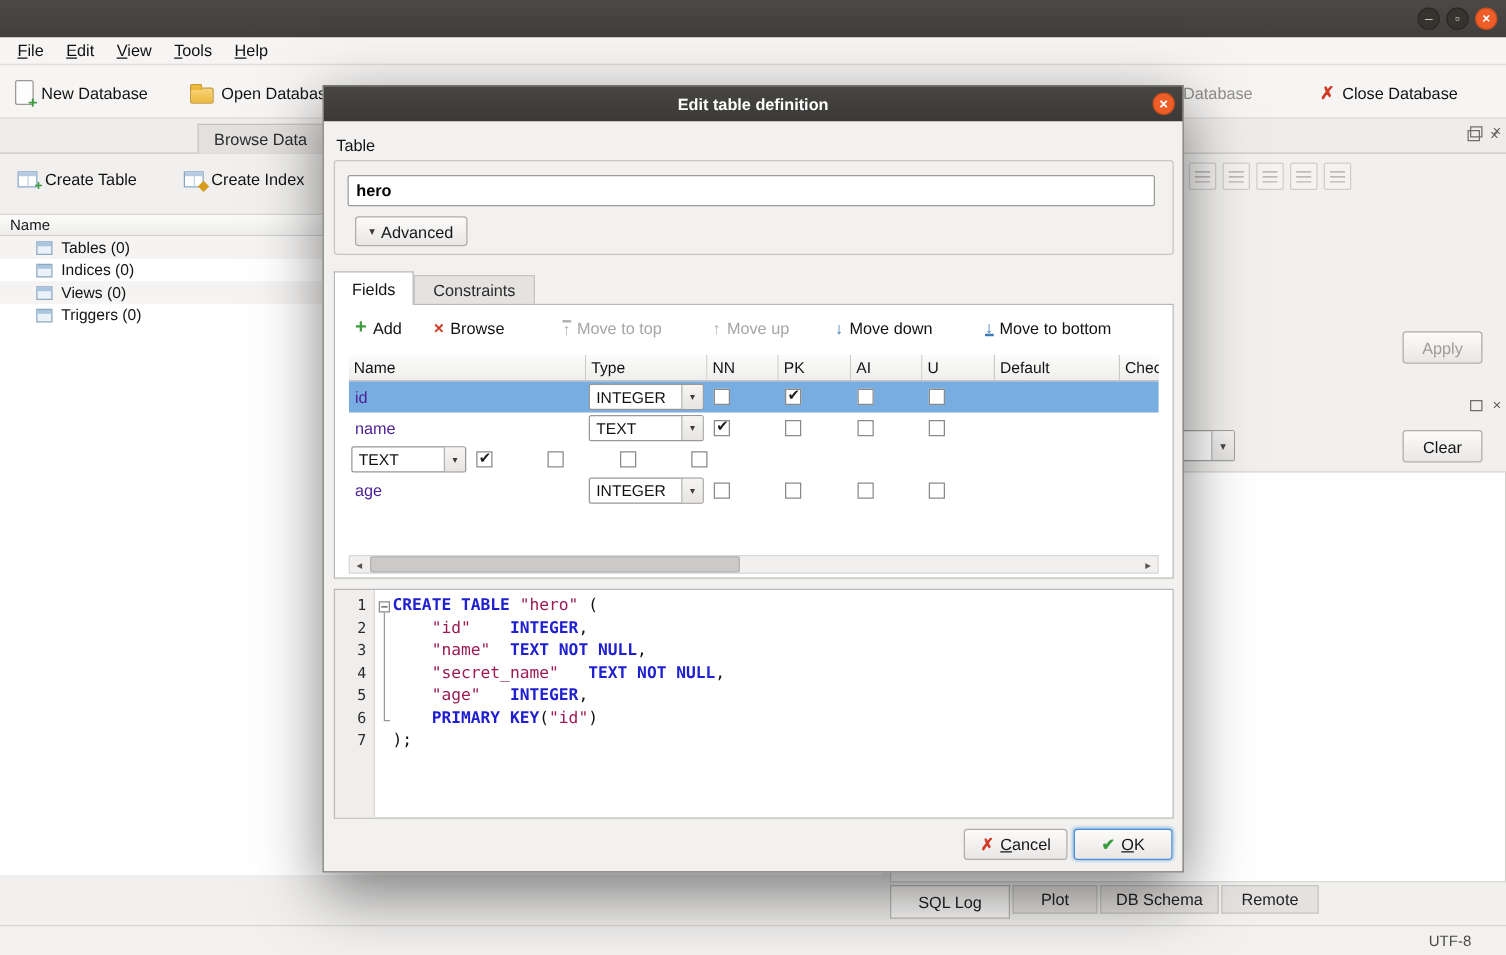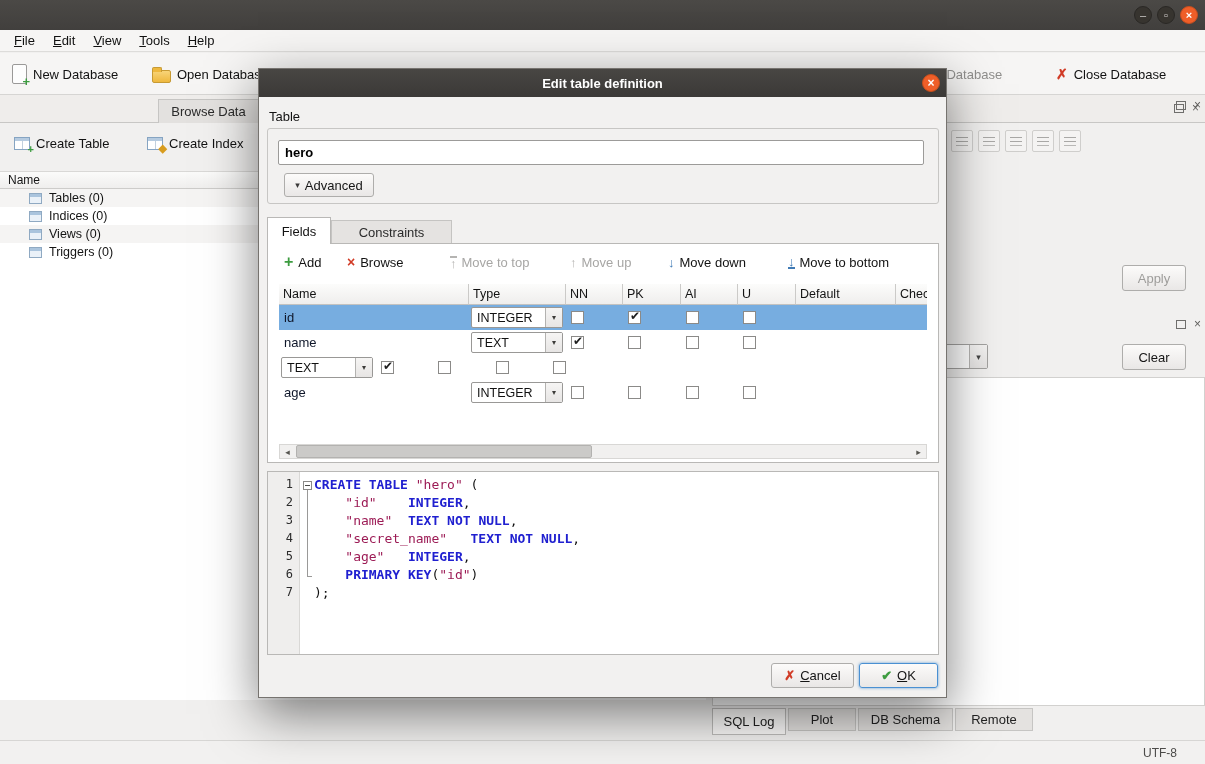--- a/index.html
+++ b/index.html
@@ -65,38 +65,38 @@
   .push-btn.disabled{color:#9e9d9b;}
   #btn-apply{left:1122px;top:265px;width:64px;height:26px;}
   #btn-clear{left:1122px;top:344px;width:64px;height:26px;}
   #mode-combo-frag{position:absolute;left:900px;top:344px;width:88px;height:25px;background:#fff;border:1px solid #a3a2a0;border-radius:2px;}
   .combo-arrow-box{position:absolute;right:0;top:0;bottom:0;width:18px;background:linear-gradient(#f5f4f3,#e6e4e3);border-left:1px solid #b5b4b2;display:flex;align-items:center;justify-content:center;font-size:9px;color:#444;}
   #log-area{position:absolute;left:712px;top:377px;width:493px;height:329px;background:#fff;border:1px solid #d2d1cf;}
 
   
   #bottom-tabs{position:absolute;left:712px;top:708px;height:27px;display:flex;align-items:flex-start;}
   .btab{font-size:13px;display:flex;align-items:center;justify-content:center;border:1px solid #c6c5c3;background:#e4e2e0;color:#222;height:23px;margin-left:2px;}
-  #btab-sqllog{width:74px;height:27px;background:#fbfaf9;border-color:#bdbcba;margin-left:0;}
+  #btab-sqllog{width:96px;height:27px;background:#fbfaf9;border-color:#bdbcba;margin-left:0;}
   #btab-plot{width:68px;} #btab-schema{width:95px;} #btab-remote{width:78px;}
   #statusbar{position:absolute;left:0;top:740px;width:1205px;height:24px;background:#f2f1f0;border-top:1px solid #d7d6d4;}
   #status-encoding{position:absolute;right:28px;top:5px;font-size:12px;color:#4c4b49;}
 
   
   #dialog{position:absolute;left:258px;top:68px;width:689px;height:630px;z-index:50;background:#f2f1f0;border:1px solid #76736f;box-shadow:0 16px 48px rgba(0,0,0,.5);}
   #dlg-titlebar{position:absolute;left:0;top:0;right:0;height:28px;background:linear-gradient(#484643,#3b3937);display:flex;align-items:center;justify-content:center;}
   #dlg-title{color:#fff;font-weight:bold;font-size:13px;}
   #dlg-close{position:absolute;right:6px;top:5px;width:18px;height:18px;border-radius:50%;background:var(--titlebar_close,#ef5e28);color:#fff;font-size:12px;font-weight:bold;display:flex;align-items:center;justify-content:center;border:1px solid #c54e1c;line-height:1;}
   #dlg-table-label{position:absolute;left:10px;top:40px;font-size:13px;}
   #dlg-group{position:absolute;left:8px;top:59px;width:672px;height:76px;border:1px solid #c7c6c4;border-radius:3px;}
   #dlg-name-input{position:absolute;left:19px;top:71px;width:646px;height:25px;border:1px solid #9c9b99;border-radius:2px;background:#fff;font-family:"Liberation Sans",sans-serif;font-size:13px;font-weight:bold;padding:0 6px;color:#000;outline:none;}
   #dlg-advanced{left:25px;top:104px;width:90px;height:24px;}
   .adv-arrow{font-size:9px;color:#3a3938;}
 
   #dlg-tab-fields{position:absolute;left:8px;top:148px;width:64px;height:27px;background:#fff;border:1px solid #b9b8b6;border-bottom:none;z-index:3;font-size:13px;display:flex;align-items:center;justify-content:center;}
-  #dlg-tab-constraints{position:absolute;left:72px;top:151px;width:121px;height:24px;background:#e5e3e1;border:1px solid #c5c4c2;border-bottom:none;font-size:13px;display:flex;align-items:center;justify-content:center;color:#2b2b2b;}
+  #dlg-tab-constraints{position:absolute;left:72px;top:151px;width:97px;height:24px;background:#e5e3e1;border:1px solid #c5c4c2;border-bottom:none;font-size:13px;display:flex;align-items:center;justify-content:center;color:#2b2b2b;}
   #dlg-fields-frame{position:absolute;left:8px;top:174px;width:672px;height:220px;background:#fff;border:1px solid #b9b8b6;}
 
   .ftb{position:absolute;top:8px;height:22px;display:flex;align-items:center;gap:5px;font-size:13px;color:#131313;}
   .ftb.disabled{color:#a7a6a4;}
   #ftb-add{left:17px;} #ftb-remove{left:80px;} #ftb-top{left:183px;} #ftb-up{left:303px;} #ftb-down{left:401px;} #ftb-bottom{left:521px;}
   .ftb-ic{font-weight:bold;font-size:14px;line-height:1;}
   .ic-add{color:var(--icon_green,#3d9c40);font-size:16px;}
   .ic-remove{color:var(--icon_red,#d13b26);}
   .arr{display:inline-block;line-height:11px;font-size:13px;font-weight:bold;}
   .arr-on{color:var(--arrow_enabled,#3f7ab5);}
@@ -105,21 +105,21 @@
   .capped-bottom{border-bottom:2px solid currentColor;}
 
   
   #grid{position:absolute;left:20px;top:215px;width:648px;height:159px;overflow:hidden;background:#fff;}
   #grid-header{display:flex;height:21px;}
   .hcell{background:linear-gradient(#fcfcfb,#efeeed);border-right:1px solid #cbcac8;border-bottom:1px solid #c3c2c0;font-size:12.5px;display:flex;align-items:center;padding-left:4px;color:#131313;flex:none;overflow:hidden;white-space:nowrap;}
   .w0{width:190px;} .w1{width:97px;} .w2{width:57px;} .w3{width:58px;} .w4{width:57px;} .w5{width:58px;} .w6{width:100px;} .w7{width:60px;}
   .grow{display:flex;height:25px;align-items:center;}
   .grow.selected{background:var(--accent_selection,#77ade0);}
   .gcell{flex:none;height:100%;display:flex;align-items:center;overflow:hidden;}
-  .gcell.name{padding-left:5px;font-size:13px;color:#0f172a;}
+  .gcell.name{padding-left:5px;font-size:13px;color:#4c1d95;}
   .combo{margin-left:2px;width:92px;height:21px;background:#fff;border:1px solid #999896;border-radius:2px;display:flex;align-items:center;font-size:12.5px;color:#111;}
   .combo .val{padding-left:5px;flex:1;}
   .combo .arrow-box{width:17px;height:100%;background:linear-gradient(#f6f5f4,#e7e5e4);border-left:1px solid #b3b2b0;display:flex;align-items:center;justify-content:center;font-size:8px;color:#3d3c3a;}
   .cb{width:13px;height:13px;background:#fff;border:1px solid #8b8a88;margin-left:5px;position:relative;}
   .cb.checked::after{content:"✔";position:absolute;left:1px;top:-2px;font-size:12px;line-height:13px;color:#1d1d1d;}
 
   
   #grid-hscroll{position:absolute;left:20px;top:375px;width:648px;height:15px;background:#f1f0ef;border:1px solid #d8d7d5;}
   .sb-arrow{position:absolute;top:0;width:15px;height:13px;display:flex;align-items:center;justify-content:center;font-size:9px;color:#55544f;}
   #sb-left{left:0;} #sb-right{right:0;}

